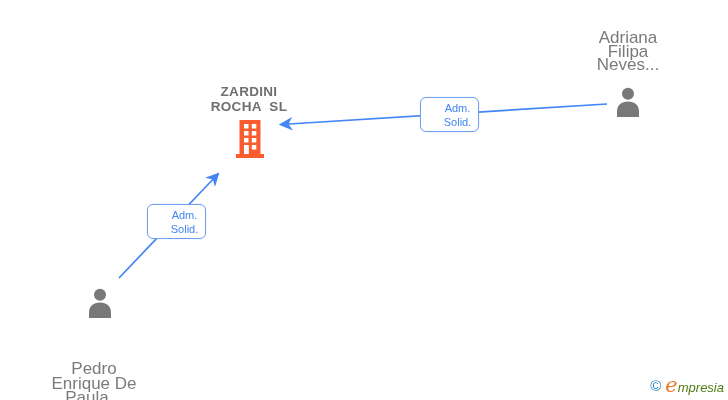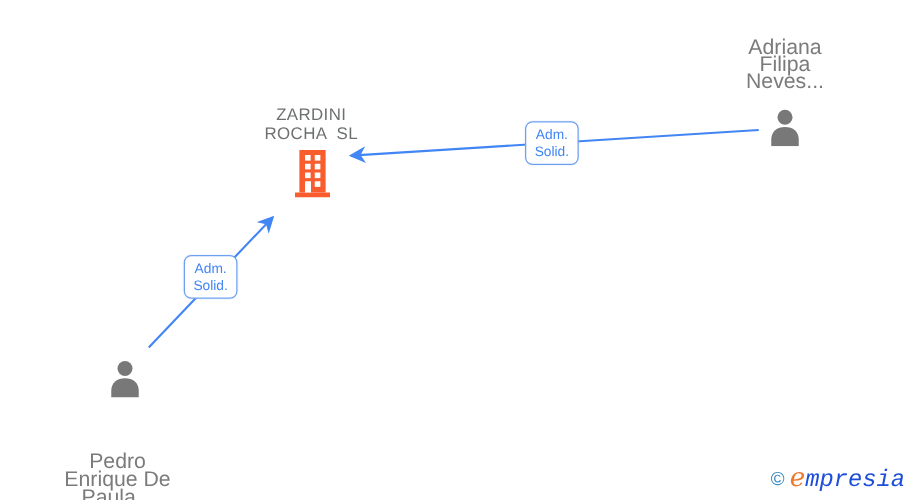--- a/index.html
+++ b/index.html
@@ -13,39 +13,39 @@
   }
   .edges {
     position: absolute;
     left: 0; top: 0;
     width: 728px; height: 400px;
   }
   .edge { stroke: #4285F4; stroke-width: 1.7; fill: none; }
   .edge-label {
     position: absolute;
     width: 41px;
-    padding: 3px 0 2px 0;
+    padding: 3px 0 2px 16px;
     background: #ffffff;
     border: 1.5px solid #6FA0F0;
     border-radius: 6px;
     color: #4285F4;
     font-size: 11px;
     line-height: 14px;
     text-align: center;
     white-space: pre-line;
     box-shadow: 0 0 0 1px rgba(111,160,240,0.08);
   }
   .company-name {
     position: absolute;
     left: 179px; top: 84px;
     width: 140px;
     text-align: center;
     color: #6E7070;
     font-size: 13.5px;
-    font-weight: normal;
+    font-weight: bold;
     line-height: 15px;
     letter-spacing: 0.3px;
     white-space: pre-wrap;
   }
   .node-icon { position: absolute; }
   .person-name {
     position: absolute;
     width: 120px;
     text-align: center;
     color: #7B7B7B;
@@ -70,24 +70,24 @@
   }
   .footer .brand { display: flex; align-items: baseline; }
   .footer .e {
     color: #F0782A;
     font-size: 21px;
     font-style: italic;
     font-family: "DejaVu Serif", serif;
     line-height: 20px;
   }
   .footer .rest {
-    color: #1d4ed8;
-    font-size: 19px;
+    color: #4d7c0f;
+    font-size: 13px;
     font-style: italic;
-    font-family: Liberation Mono, monospace;
+    font-family: Liberation Sans, sans-serif;
   }
 </style>
 </head>
 <body>
 
 <div class="canvas">
 
   <svg class="edges" width="728" height="400" viewBox="0 0 728 400">
     <defs>
       <marker id="arrowhead" viewBox="0 0 10 10" refX="8.5" refY="5" markerWidth="8" markerHeight="8" orient="auto">

